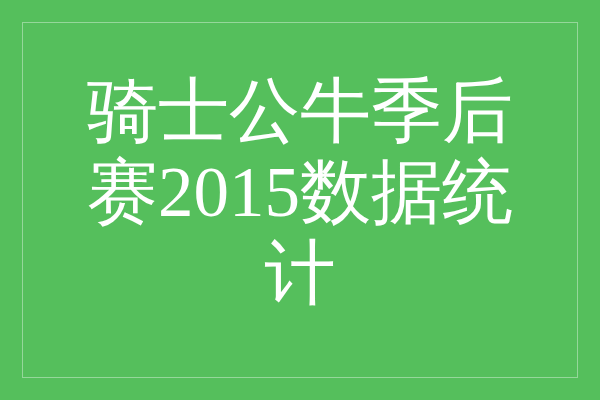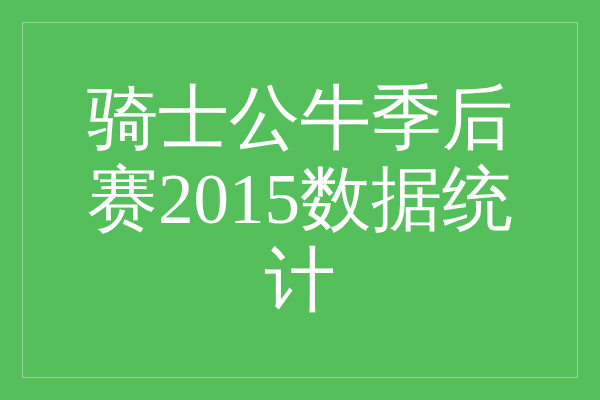--- a/index.html
+++ b/index.html
@@ -48,21 +48,21 @@
     display: flex;
     align-items: flex-start;
     justify-content: center;
     padding-top: 62px;
     box-sizing: border-box;
   }
 
   .poster-title {
     display: block;
     width: 442px;
-    margin: 16px;
+    margin: 9px;
     color: #ffffff;
     font-family: "Liberation Serif", "DejaVu Serif", serif;
     font-size: 71px;
     font-weight: 400;
     line-height: 81px;
     letter-spacing: 0px;
     text-align: center;
     word-break: break-all;
     overflow-wrap: anywhere;
     text-rendering: optimizeLegibility;

